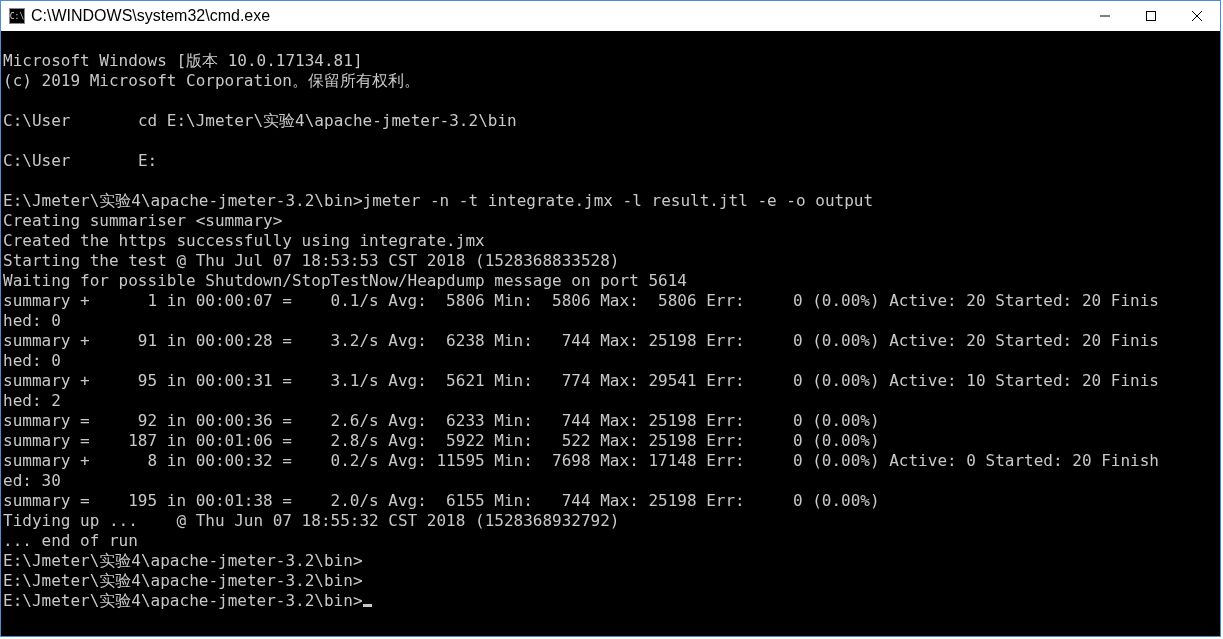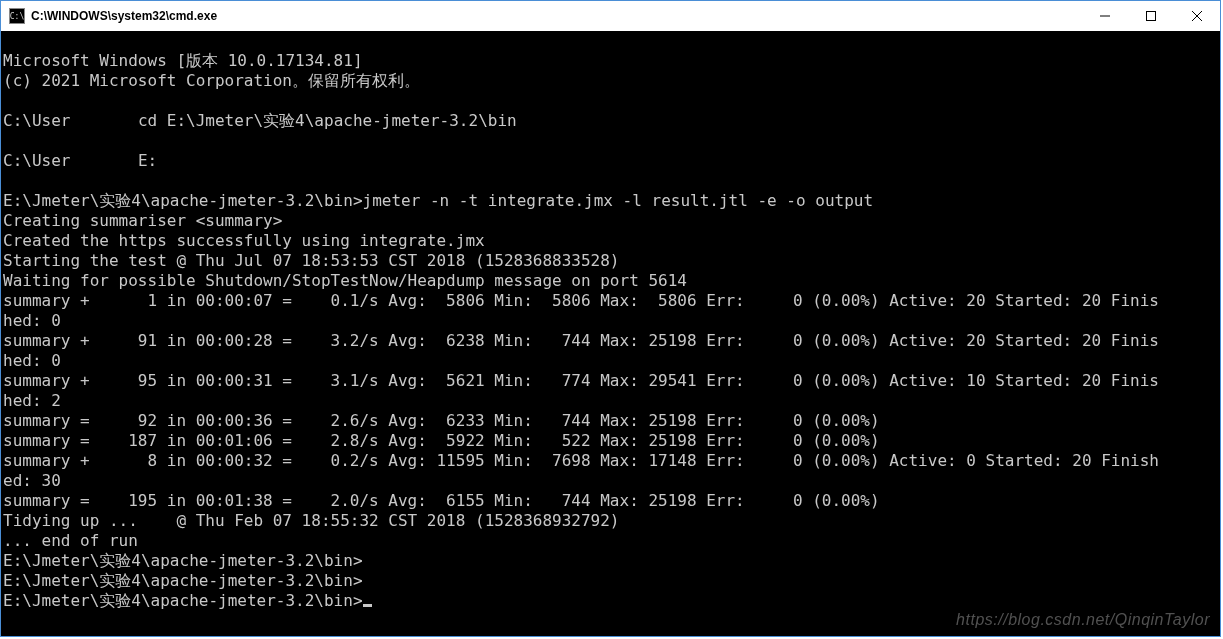--- a/index.html
+++ b/index.html
@@ -35,25 +35,24 @@
     border: 1px solid #888;
     box-sizing: border-box;
     display: flex;
     align-items: center;
     justify-content: center;
     font-size: 8px;
     color: #ccc;
     font-family: monospace;
   }
   .titlebar .title-text {
-    font-size: 12px;
+    font-size: 16px;
     color: #000;
     flex: 1;
     white-space: nowrap;
-    font-weight: bold;
   }
   .title-controls {
     display: flex;
     height: 100%;
   }
   .title-btn {
     width: 46px;
     height: 30px;
     display: flex;
     align-items: center;
@@ -124,21 +123,21 @@
         <svg width="10" height="10" viewBox="0 0 10 10">
             <line x1="0" y1="0" x2="10" y2="10" stroke="currentColor" stroke-width="1"></line>
             <line x1="10" y1="0" x2="0" y2="10" stroke="currentColor" stroke-width="1"></line>
           </svg>
       </div>
     </div>
   </div>
 
   <div class="terminal">
 <span class="line">Microsoft Windows [版本 10.0.17134.81]</span>
-<span class="line">(c) 2021 Microsoft Corporation。保留所有权利。</span>
+<span class="line">(c) 2019 Microsoft Corporation。保留所有权利。</span>
 <span class="line"></span>
 <span class="line"><span>C:\User</span><span class="redact">XXXXXXX</span><span>cd E:\Jmeter\实验4\apache-jmeter-3.2\bin</span></span>
 <span class="line"></span>
 <span class="line"><span>C:\User</span><span class="redact">XXXXXXX</span><span>E:</span></span>
 <span class="line"></span>
 <span class="line"><span>E:\Jmeter\实验4\apache-jmeter-3.2\bin&gt;</span><span>jmeter -n -t integrate.jmx -l result.jtl -e -o output</span></span>
 <span class="line">Creating summariser &lt;summary&gt;</span>
 <span class="line">Created the https successfully using integrate.jmx</span>
 <span class="line">Starting the test @ Thu Jul 07 18:53:53 CST 2018 (1528368833528)</span>
 <span class="line">Waiting for possible Shutdown/StopTestNow/Heapdump message on port 5614</span>
@@ -146,21 +145,20 @@
 <span class="line">hed: 0</span>
 <span class="line">summary +     91 in 00:00:28 =    3.2/s Avg:  6238 Min:   744 Max: 25198 Err:     0 (0.00%) Active: 20 Started: 20 Finis</span>
 <span class="line">hed: 0</span>
 <span class="line">summary +     95 in 00:00:31 =    3.1/s Avg:  5621 Min:   774 Max: 29541 Err:     0 (0.00%) Active: 10 Started: 20 Finis</span>
 <span class="line">hed: 2</span>
 <span class="line">summary =     92 in 00:00:36 =    2.6/s Avg:  6233 Min:   744 Max: 25198 Err:     0 (0.00%)</span>
 <span class="line">summary =    187 in 00:01:06 =    2.8/s Avg:  5922 Min:   522 Max: 25198 Err:     0 (0.00%)</span>
 <span class="line">summary +      8 in 00:00:32 =    0.2/s Avg: 11595 Min:  7698 Max: 17148 Err:     0 (0.00%) Active: 0 Started: 20 Finish</span>
 <span class="line">ed: 30</span>
 <span class="line">summary =    195 in 00:01:38 =    2.0/s Avg:  6155 Min:   744 Max: 25198 Err:     0 (0.00%)</span>
-<span class="line">Tidying up ...    @ Thu Feb 07 18:55:32 CST 2018 (1528368932792)</span>
+<span class="line">Tidying up ...    @ Thu Jun 07 18:55:32 CST 2018 (1528368932792)</span>
 <span class="line">... end of run</span>
 <span class="line">E:\Jmeter\实验4\apache-jmeter-3.2\bin&gt;</span>
 <span class="line">E:\Jmeter\实验4\apache-jmeter-3.2\bin&gt;</span>
 <span class="line"><span>E:\Jmeter\实验4\apache-jmeter-3.2\bin&gt;</span><span class="cursor"></span></span>
-    <div class="watermark">https://blog.csdn.net/QinqinTaylor</div>
   </div>
 
 </div>
 
 </body></html>

